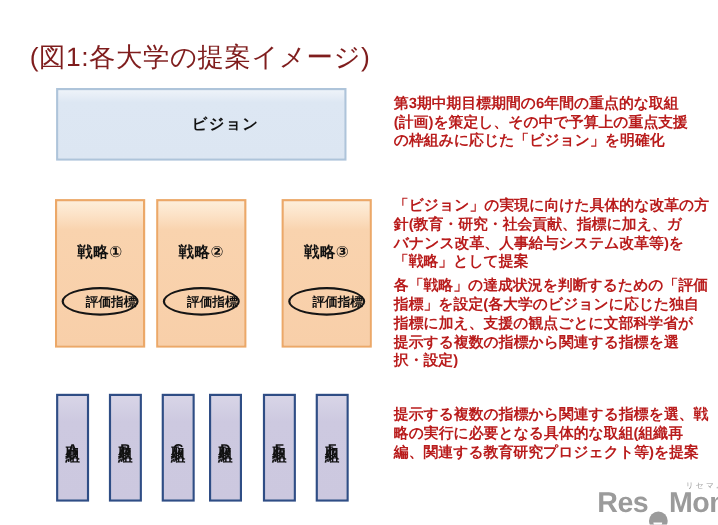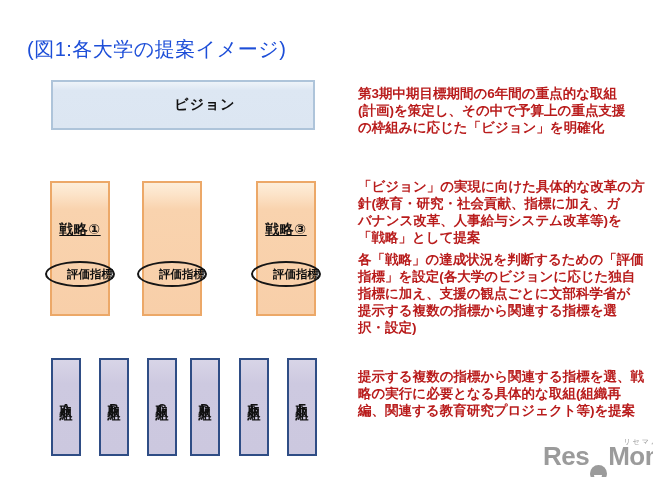--- a/index.html
+++ b/index.html
@@ -12,56 +12,55 @@
     font-family: "Liberation Sans", "DejaVu Sans", sans-serif;
     color: #111111;
     overflow: hidden;
   }
 
   
   .fig-title {
     position: absolute;
     left: 27px;
     top: 36px;
-    font-size: 20px;
+    font-size: 24px;
     font-weight: 400;
     letter-spacing: 0.5px;
     white-space: nowrap;
-    color: #1d4ed8;
+    color: #7f1d1d;
   }
 
   
   .vision-box {
     position: absolute;
     left: 51px;
     top: 80px;
     width: 264px;
-    height: 50px;
+    height: 66px;
     border: 2px solid #aec4da;
     background: linear-gradient(180deg, #eef3f9 0%, #dde7f3 18%, #dce6f2 100%);
     display: flex;
     align-items: center;
     justify-content: center;
     padding-left: 44px;
   }
   .vision-box .box-label {
     font-size: 14px;
     font-weight: 700;
     letter-spacing: 1px;
   }
 
   
   .strategy-box {
     position: absolute;
     top: 181px;
-    width: 60px;
+    width: 82px;
     height: 135px;
     border: 2px solid #eca868;
     background: linear-gradient(180deg, #fdeeda 0%, #fce3c8 9%, #f9d3ae 20%, #f8cfa9 100%);
-    text-decoration: underline;
   }
   .strategy-box.s1 { left: 50px; }
   .strategy-box.s2 { left: 142px; }
   .strategy-box.s3 { left: 238px; margin-left: 18px; }
   .strategy-label {
     margin-top: 38px;
     text-align: center;
     font-size: 14px;
     font-weight: 700;
     letter-spacing: 0.5px;
@@ -181,20 +180,21 @@
   </div>
 
   <div class="strategy-box s1">
     <div class="strategy-label">戦略①</div>
     <div class="kpi-oval">
       <span class="oval-label">評価指標</span>
     </div>
   </div>
 
   <div class="strategy-box s2">
+    <div class="strategy-label">戦略②</div>
     <div class="kpi-oval">
       <span class="oval-label">評価指標</span>
     </div>
   </div>
 
   <div class="strategy-box s3">
     <div class="strategy-label">戦略③</div>
     <div class="kpi-oval">
       <span class="oval-label">評価指標</span>
     </div>

